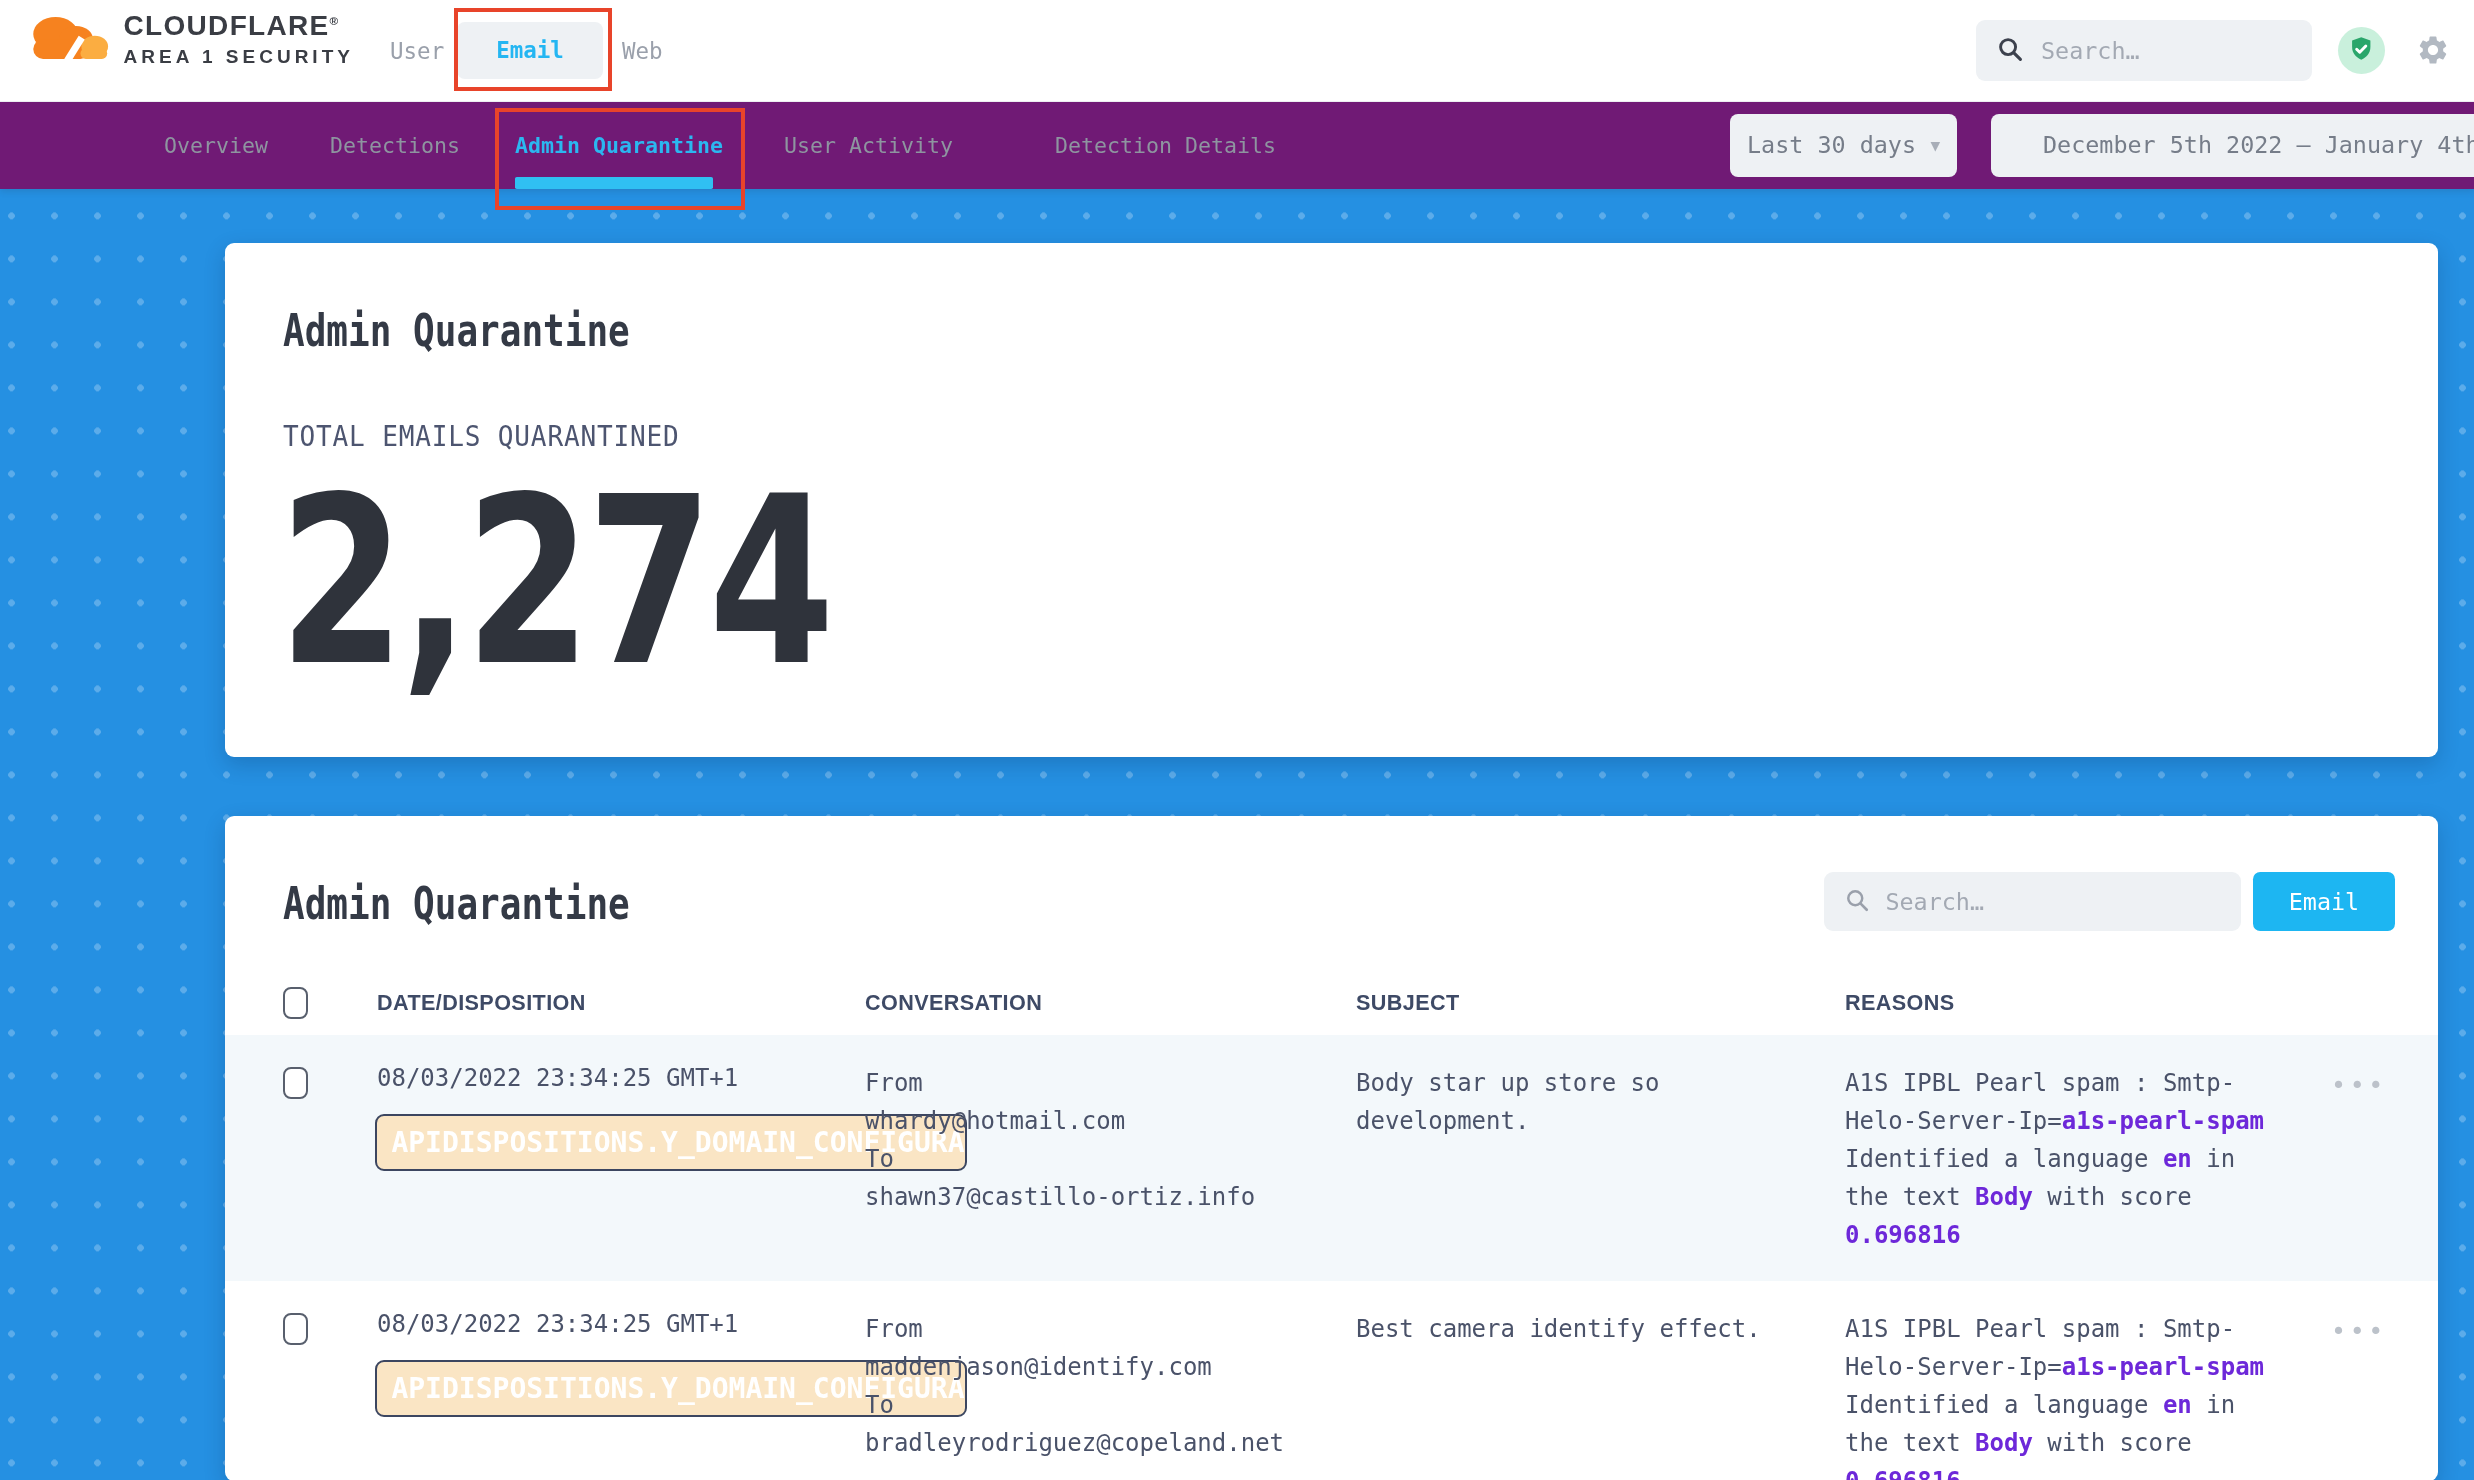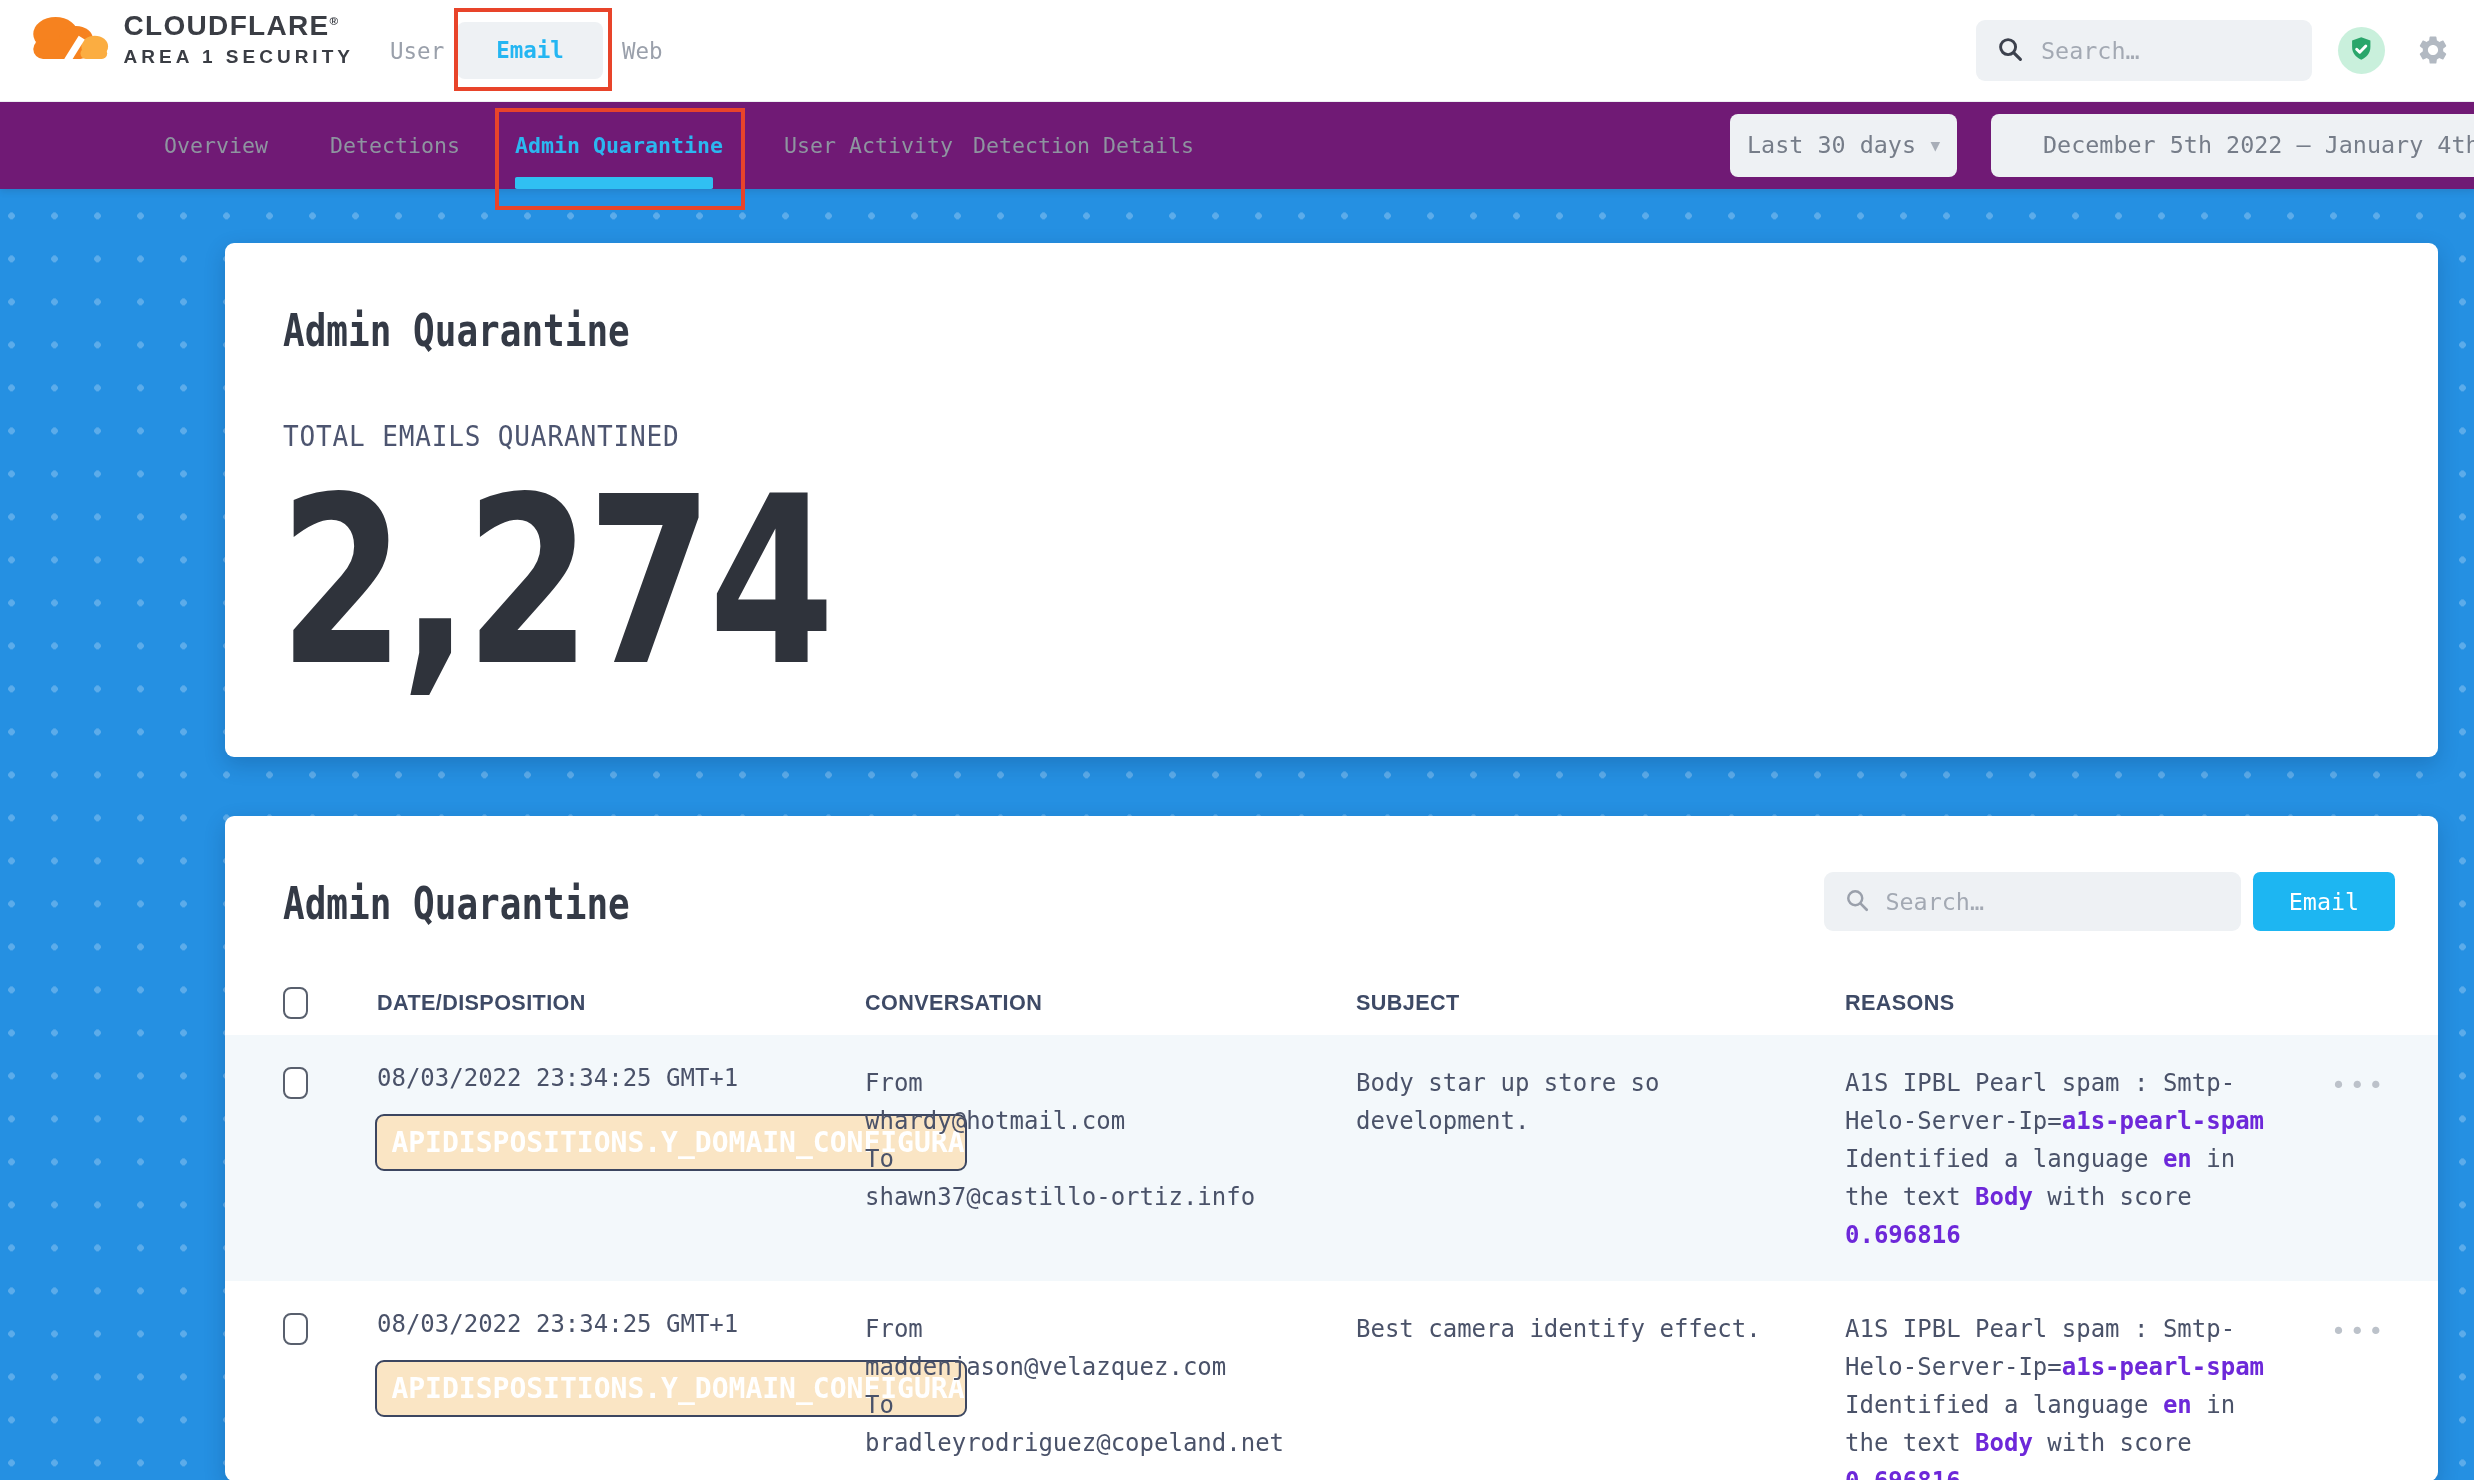--- a/index.html
+++ b/index.html
@@ -119,21 +119,21 @@
         <path d="M19.14,12.94c0.04-0.3,0.06-0.61,0.06-0.94c0-0.32-0.02-0.64-0.07-0.94l2.03-1.58c0.18-0.14,0.23-0.41,0.12-0.61 l-1.92-3.32c-0.12-0.22-0.37-0.29-0.59-0.22l-2.39,0.96c-0.5-0.38-1.03-0.7-1.62-0.94L14.4,2.81c-0.04-0.24-0.24-0.41-0.48-0.41 h-3.84c-0.24,0-0.43,0.17-0.47,0.41L9.25,5.35C8.66,5.59,8.12,5.92,7.63,6.29L5.24,5.33c-0.22-0.08-0.47,0-0.59,0.22L2.74,8.87 C2.62,9.08,2.66,9.34,2.86,9.48l2.03,1.58C4.84,11.36,4.8,11.69,4.8,12s0.02,0.64,0.07,0.94l-2.03,1.58 c-0.18,0.14-0.23,0.41-0.12,0.61l1.92,3.32c0.12,0.22,0.37,0.29,0.59,0.22l2.39-0.96c0.5,0.38,1.03,0.7,1.62,0.94l0.36,2.54 c0.05,0.24,0.24,0.41,0.48,0.41h3.84c0.24,0,0.44-0.17,0.47-0.41l0.36-2.54c0.59-0.24,1.13-0.56,1.62-0.94l2.39,0.96 c0.22,0.08,0.47,0,0.59-0.22l1.92-3.32c0.12-0.22,0.07-0.47-0.12-0.61L19.14,12.94z M12,15.6c-1.98,0-3.6-1.62-3.6-3.6 s1.62-3.6,3.6-3.6s3.6,1.62,3.6,3.6S13.98,15.6,12,15.6z"></path>
       </svg>
     </div>
   </div>
 
   <div class="header2">
     <div class="tab" style="left:164px;">Overview</div>
     <div class="tab" style="left:330px;">Detections</div>
     <div class="tab active" style="left:515px;">Admin Quarantine</div>
     <div class="tab" style="left:784px;">User Activity</div>
-    <div class="tab" style="left:973px;">Detection Details</div>
+    <div class="tab" style="left:1055px;">Detection Details</div>
     <div class="tab-underline"></div>
 
     <div class="range-btn" style="left:1730px; width:227px;">
       <span>Last 30 days</span>
       <span class="caret">▼</span>
     </div>
     <div class="range-btn" style="left:1991px; width:521px; justify-content:flex-start; padding-left:52px;">
       <span>December 5th 2022 — January 4th 2023</span>
     </div>
   </div>
@@ -183,21 +183,21 @@
     </div>
 
     <div class="trow" style="top:465px; height:199px;">
       <div class="checkbox" style="left:58px; top:32px;"></div>
       <div class="cell-date">08/03/2022 23:34:25 GMT+1</div>
       <div class="badge">
           <span>APIDISPOSITIONS.Y_DOMAIN_CONFIGURATION</span>
         </div>
       <div class="cell-conv">
         <div>From</div>
-        <div>maddenjason@velazquez.com</div>
+        <div>maddenjason@identify.com</div>
         <div>To</div>
         <div>bradleyrodriguez@copeland.net</div>
       </div>
       <div class="cell-subj">Best camera identify effect.</div>
       <div class="cell-reason"><span>A1S IPBL Pearl spam : Smtp-Helo-Server-Ip=</span><span class="b">a1s-pearl-spam</span><span> Identified a language </span><span class="b">en</span><span> in the text </span><span class="b">Body</span><span> with score </span><span class="b">0.696816</span></div>
       <div class="row-menu">•••</div>
     </div>
   </div>
 
   <div class="annotation anno-email"></div>

